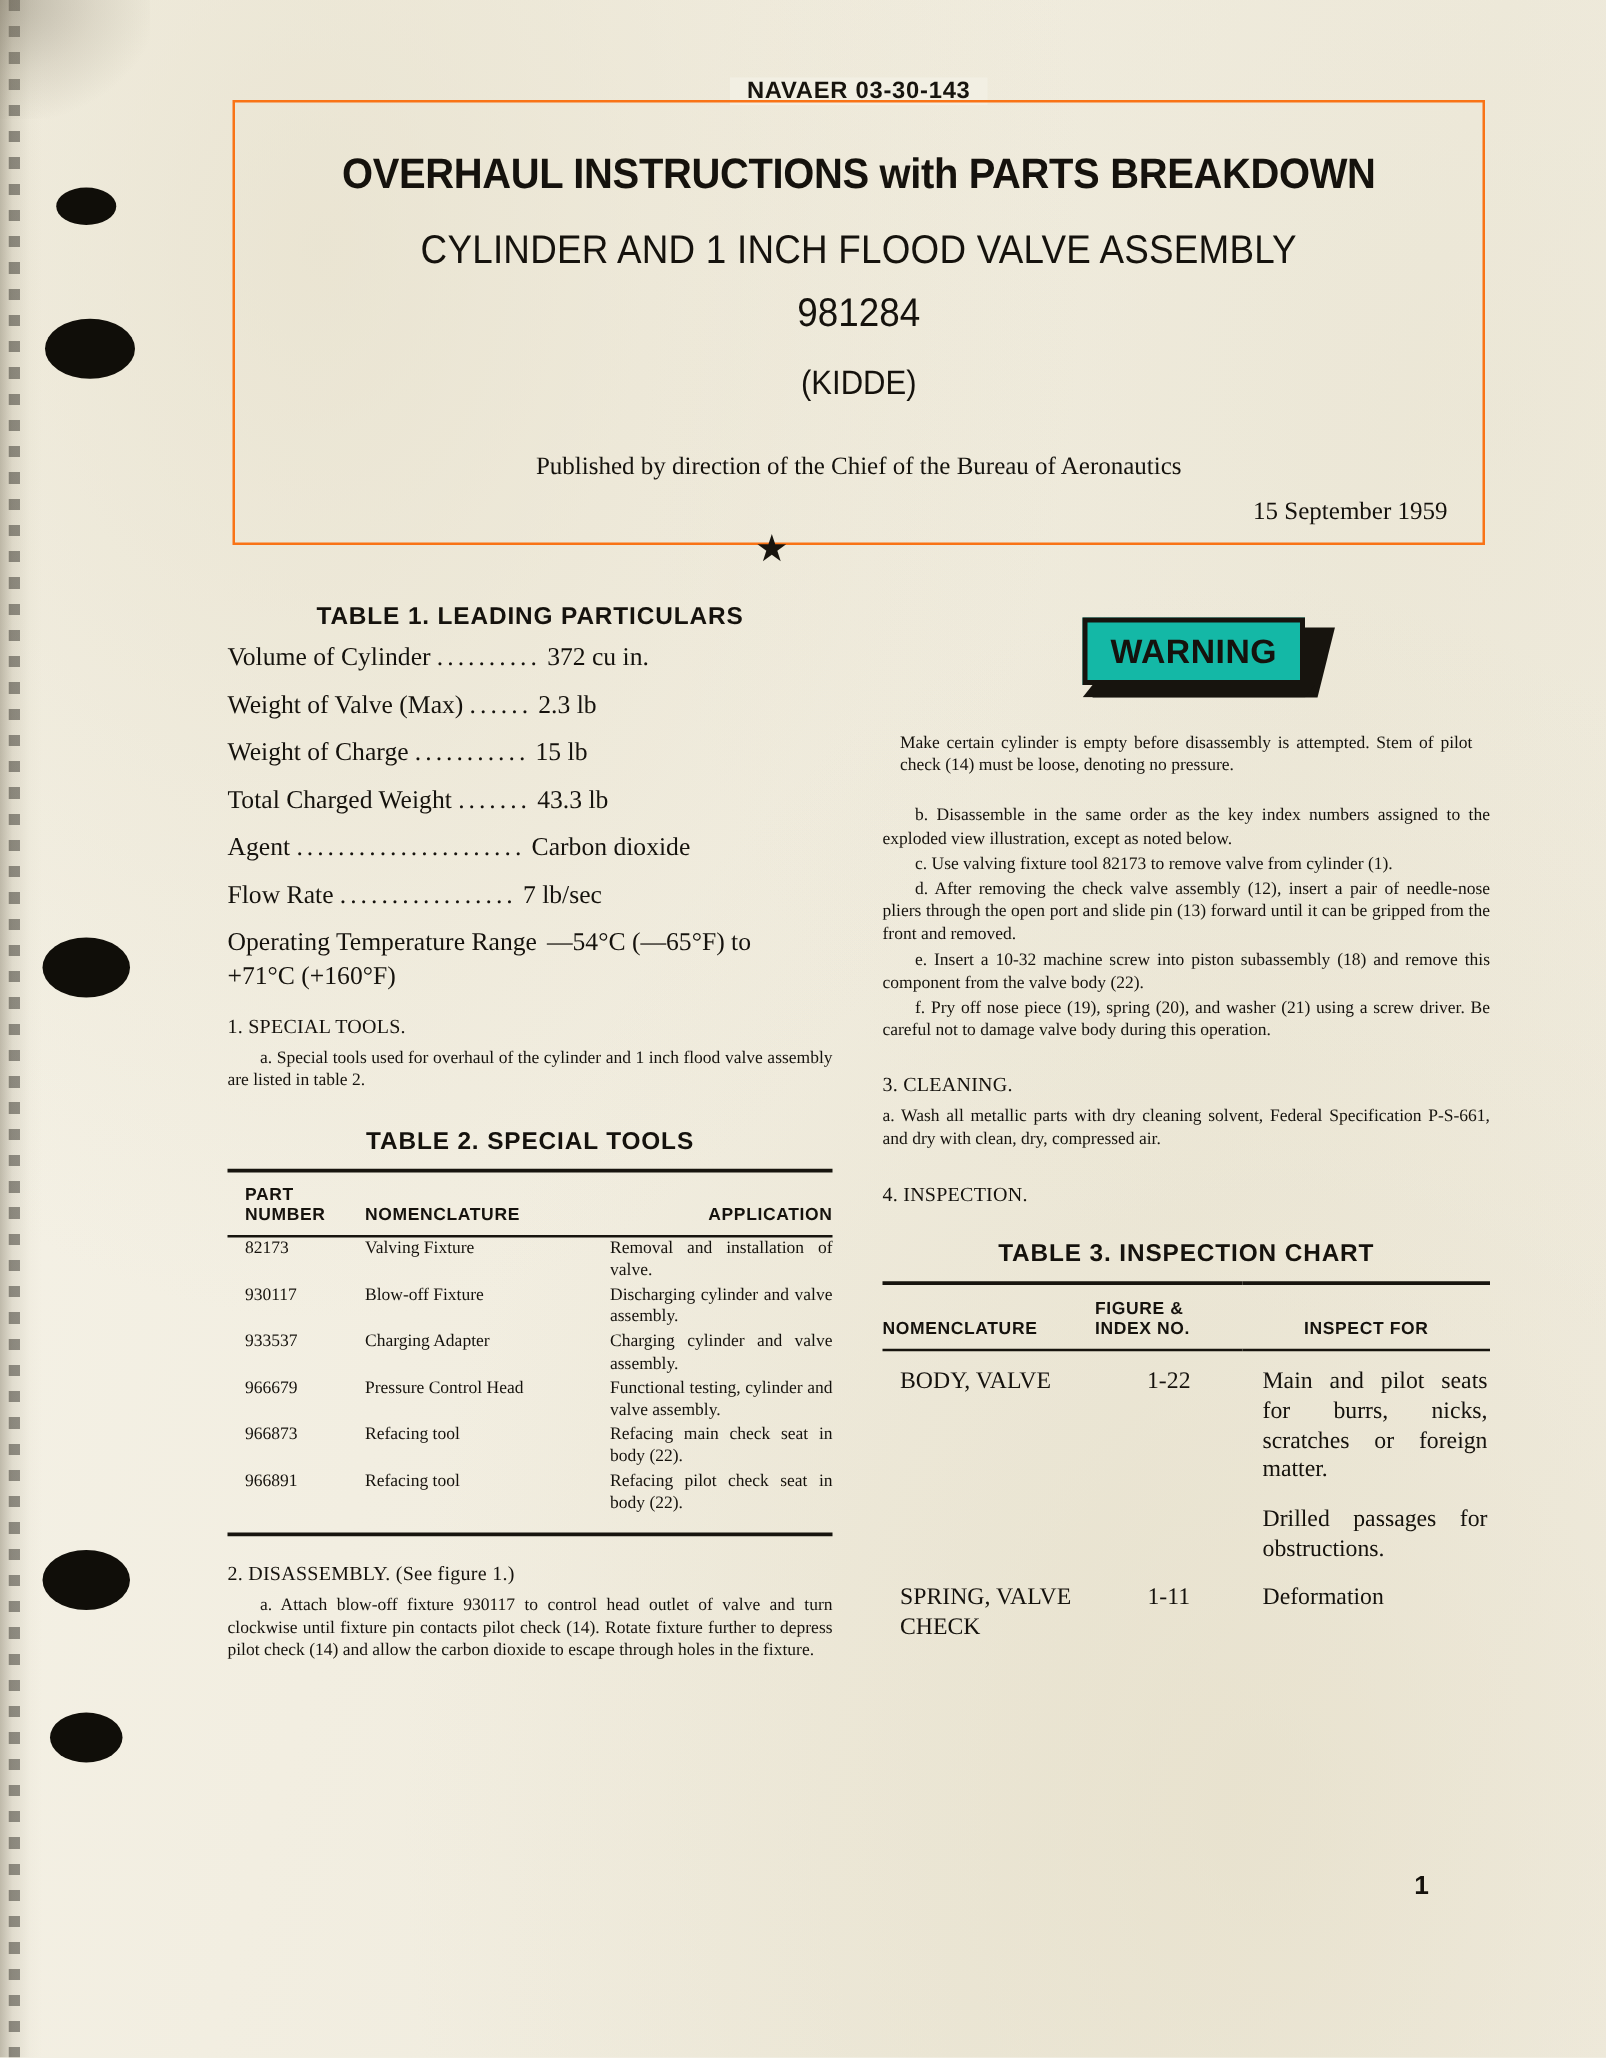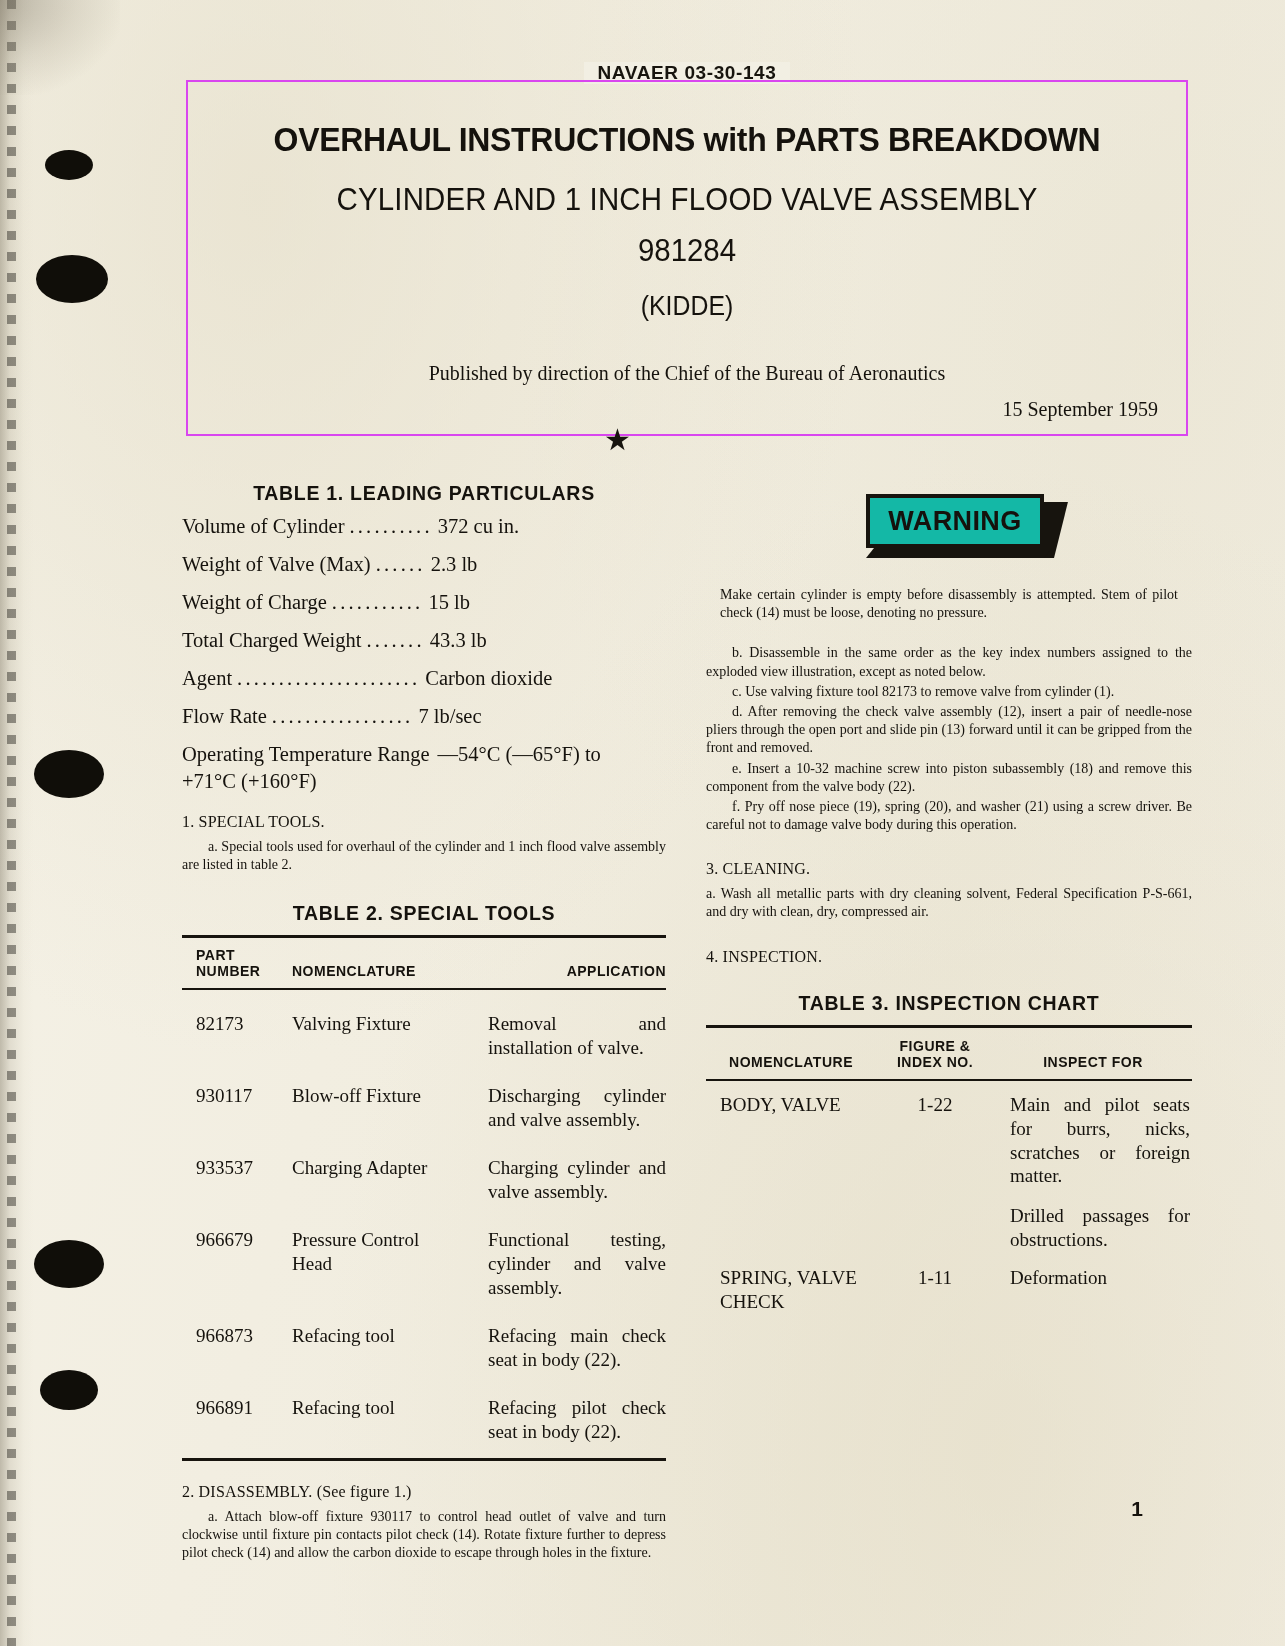--- a/index.html
+++ b/index.html
@@ -42,21 +42,21 @@
     background:#100e09;
     border-radius:50%;
   }
 
   
   .page { position:absolute; left:0; top:0; width:1235px; height:1646px; }
 
   
   .titlebox {
     position:absolute; left:186px; top:80px; width:1002px; height:356px;
-    border:2px solid #d946ef;
+    border:2px solid #f97316;
     box-sizing:border-box;
     padding-left:20px;
   }
   .navaer-wrap {
     position:absolute; left:186px; top:62px; width:1002px;
     text-align:center;
   }
   .navaer {
     display:inline-block;
     background:#f2efe3;
@@ -169,24 +169,24 @@
     font-size:14px;
     letter-spacing:.5px;
     padding:9px 0 9px 0;
     vertical-align:bottom;
     text-align:left;
   }
   .st-head th.c-pn   { width:96px; padding-left:14px; }
   .st-head th.c-nom  { width:168px; }
   .st-head th.c-app  { text-align:right; padding-left:28px; }
   .st-body td {
-    font-size:19px;
+    font-size:14px;
     line-height:1.26;
     vertical-align:top;
-    padding:22px 0 2px 0;
+    padding:0 0 2px 0;
   }
   .st-body td.c-pn  { padding-left:14px; white-space:nowrap; }
   .st-body td.c-nom { padding-right:8px; }
   .st-body td.c-app { padding-left:28px; text-align:justify; }
 
   
   .warn-wrap { position:relative; height:76px; margin:8px 0 20px 0; }
   .warn-box {
     position:absolute; left:160px; top:4px;
     width:178px; height:54px;
@@ -220,21 +220,21 @@
 
   
   .ic-table { width:100%; border-collapse:collapse; margin-top:6px; }
   .ic-head th {
     font-family:"Liberation Sans", sans-serif;
     font-weight:bold;
     font-size:14px;
     letter-spacing:.5px;
     padding:10px 0 9px 0;
     vertical-align:bottom;
-    text-align:center;
+    text-align:left;
   }
   .ic-head th.c-nom { width:170px; }
   .ic-head th.c-fig { width:118px; }
   .ic-head th.c-ins { text-align:center; }
   .ic-head th .sub { display:block; }
   .ic-body td {
     font-size:19px;
     line-height:1.26;
     vertical-align:top;
     padding:12px 0 2px 0;

